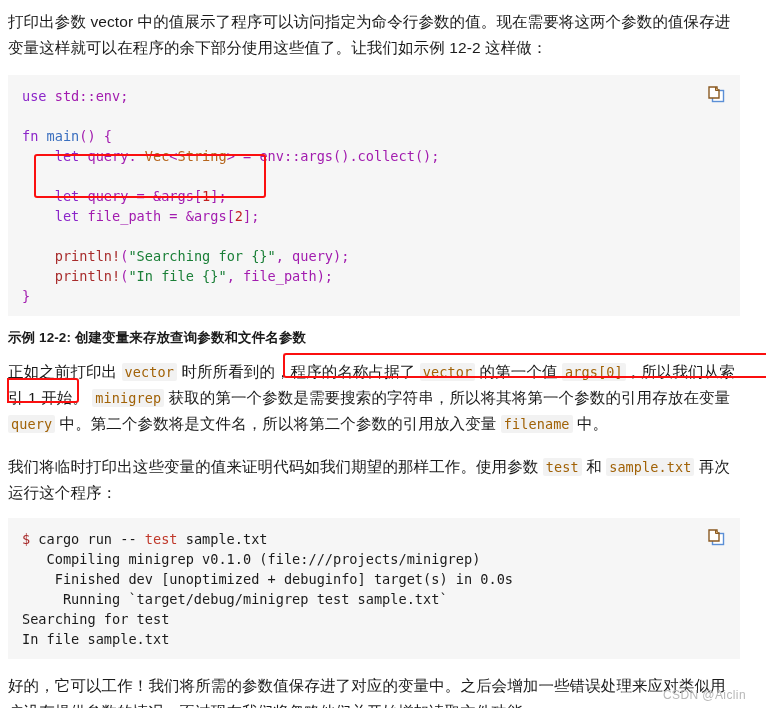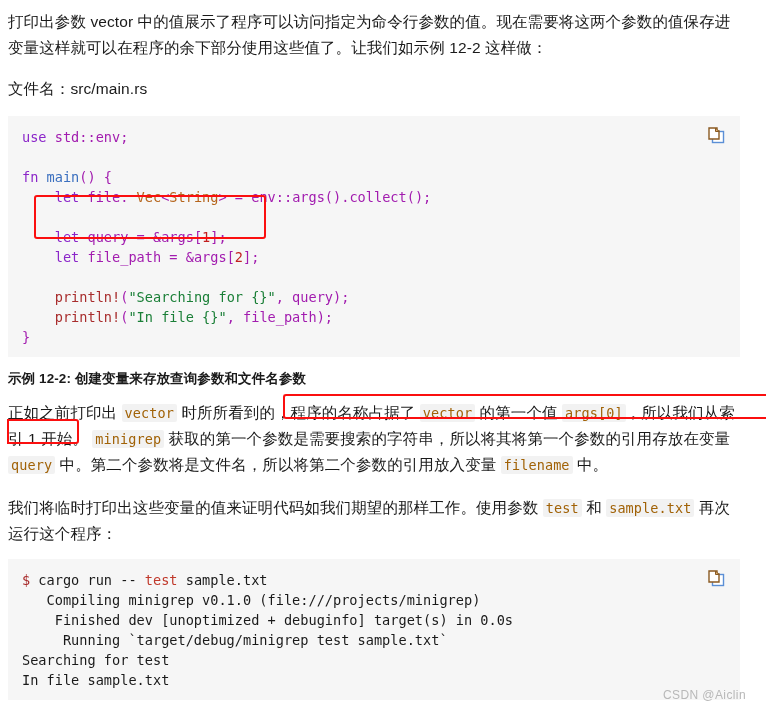--- a/index.html
+++ b/index.html
@@ -122,34 +122,33 @@
     font-family: "Liberation Sans", sans-serif;
   }
 </style>
 </head>
 <body>
 
 <div class="page">
 
   <p class="para p-intro">打印出参数 vector 中的值展示了程序可以访问指定为命令行参数的值。现在需要将这两个参数的值保存进变量这样就可以在程序的余下部分使用这些值了。让我们如示例 12-2 这样做：</p>
 
-  <p class="para p-filename">文件名：src/main.rs</p>
 
   <div class="codeblock">
     <span class="copy-icon">
       <svg width="20" height="20" viewBox="0 0 20 20">
         <rect x="6.5" y="6.5" width="11" height="11" fill="#ffffff" stroke="#5b8fd6" stroke-width="1.4"></rect>
         <path d="M3 3 L11 3 L11 6 L13 6 L13 14 L3 14 Z" fill="#ffffff" stroke="#8a5a22" stroke-width="1.4"></path>
         <path d="M9.5 3 L13 6.5 L9.5 6.5 Z" fill="#e0b070" stroke="#8a5a22" stroke-width="1"></path>
       </svg>
     </span>
     <pre id="rust-code"><span class="kw">use</span><span class="pl"> std::env;</span>
 <span class="pl"></span>
 <span class="kw">fn </span><span class="fnm">main</span><span class="pl">() {</span>
-<span class="pl">    </span><span class="kw">let</span><span class="pl"> file: </span><span class="typ">Vec</span><span class="pl">&lt;</span><span class="typ">String</span><span class="pl">&gt; = env::args().collect();</span>
+<span class="pl">    </span><span class="kw">let</span><span class="pl"> query: </span><span class="typ">Vec</span><span class="pl">&lt;</span><span class="typ">String</span><span class="pl">&gt; = env::args().collect();</span>
 <span class="pl"></span>
 <span class="pl">    </span><span class="kw">let</span><span class="pl"> query = &amp;args[</span><span class="num">1</span><span class="pl">];</span>
 <span class="pl">    </span><span class="kw">let</span><span class="pl"> file_path = &amp;args[</span><span class="num">2</span><span class="pl">];</span>
 <span class="pl"></span>
 <span class="pl">    </span><span class="mac">println!</span><span class="pl">(</span><span class="str">"Searching for {}"</span><span class="pl">, query);</span>
 <span class="pl">    </span><span class="mac">println!</span><span class="pl">(</span><span class="str">"In file {}"</span><span class="pl">, file_path);</span>
 <span class="pl">}</span></pre>
 
     <div class="redbox-code" style="left:26px; top:79px; width:232px; height:44px;"></div>
   </div>

